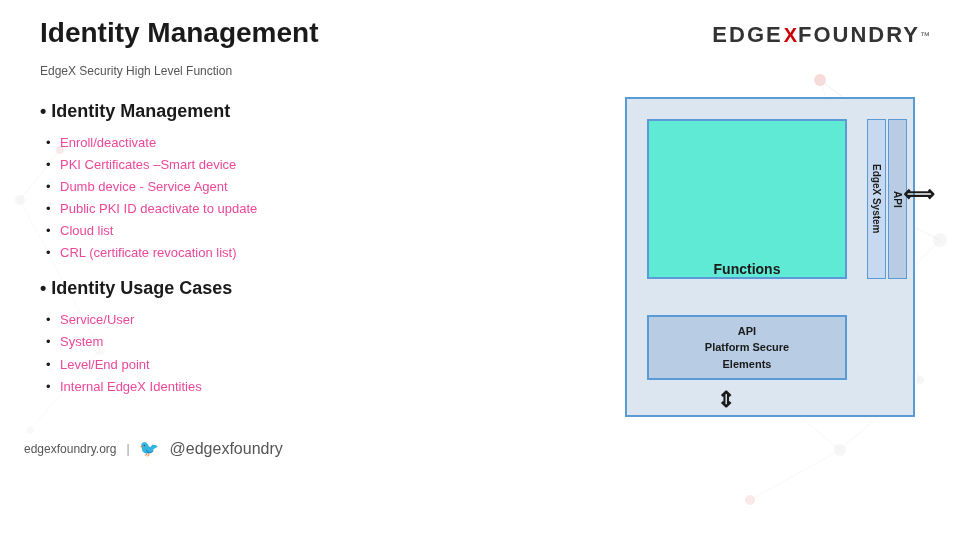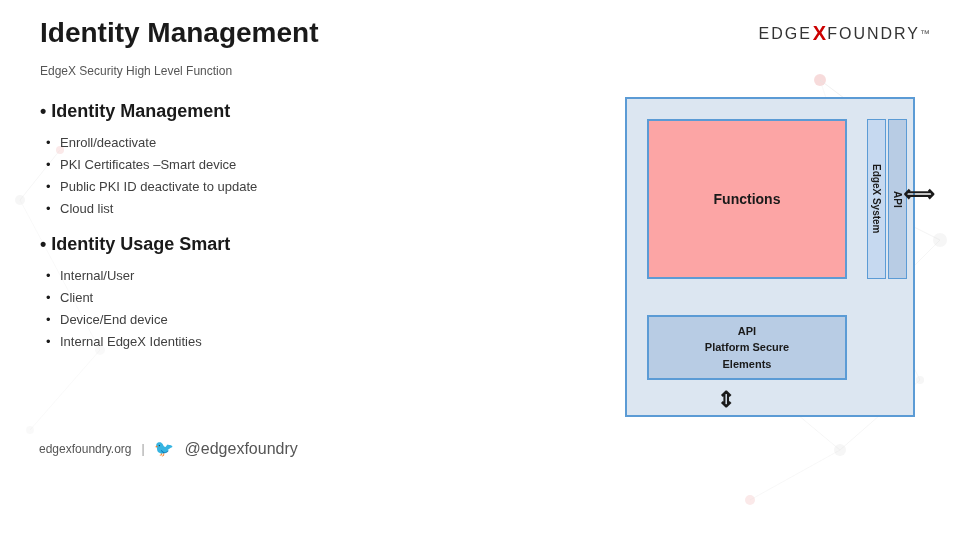--- a/index.html
+++ b/index.html
@@ -46,22 +46,22 @@
     }
 
     .logo-area {
       display: flex;
       align-items: center;
       gap: 0;
       margin-top: 4px;
     }
 
     .logo-text {
-      font-size: 16px;
-      font-weight: 400;
+      font-size: 22px;
+      font-weight: 700;
       letter-spacing: 2px;
       color: #333;
     }
 
     .logo-x {
       color: #cc0000;
       font-size: 20px;
       font-weight: 900;
       margin: 0 1px;
     }
@@ -90,21 +90,21 @@
       margin-top: 8px;
     }
 
     .bullet-list {
       list-style: none;
       padding-left: 20px;
     }
 
     .bullet-list li {
       font-size: 13px;
-      color: #404040;
+      color: #ec4899;
       line-height: 1.7;
       position: relative;
     }
 
     .bullet-list li::before {
       content: '•';
       position: absolute;
       left: -14px;
       color: #1a1a1a;
     }
@@ -122,27 +122,27 @@
       height: 320px;
       border: 2px solid #5b9bd5;
       background: #dce6f1;
       position: relative;
       padding: 10px;
     }
 
     .inner-box {
       width: 200px;
       height: 160px;
-      background: #fca5a5;
+      background: #5eead4;
       border: 2px solid #5b9bd5;
       position: absolute;
       top: 20px;
       left: 20px;
       display: flex;
-      align-items: center;
+      align-items: flex-end;
       justify-content: center;
     }
 
     .functions-label {
       font-size: 14px;
       font-weight: 700;
       color: #1a1a1a;
     }
 
     .side-label-container {
@@ -217,21 +217,21 @@
       font-size: 22px;
       color: #1a1a1a;
       font-weight: 900;
     }
 
     
     .footer {
       display: flex;
       align-items: center;
       gap: 10px;
-      padding: 8px 40px 10px 39px;
+      padding: 8px 40px 10px 24px;
     }
 
     .footer-link {
       font-size: 12px;
       color: #555;
       text-decoration: none;
     }
 
     .footer-divider {
       color: #999;
@@ -307,29 +307,31 @@
   </div>
 
   <div class="main-content">
 
     <div class="left-panel">
 
       <div class="section-heading">• Identity Management</div>
       <ul class="bullet-list">
         <li>Enroll/deactivate</li>
         <li>PKI Certificates –Smart device</li>
+        <li>Dumb device - Service Agent</li>
         <li>Public PKI ID deactivate to update</li>
         <li>Cloud list</li>
+        <li>CRL (certificate revocation list)</li>
       </ul>
 
-      <div class="section-heading">• Identity Usage Smart</div>
+      <div class="section-heading">• Identity Usage Cases</div>
       <ul class="bullet-list">
-        <li>Internal/User</li>
-        <li>Client</li>
-        <li>Device/End device</li>
+        <li>Service/User</li>
+        <li>System</li>
+        <li>Level/End point</li>
         <li>Internal EdgeX Identities</li>
       </ul>
     </div>
 
     <div class="right-panel">
       <div class="diagram-container">
 
         <div class="inner-box">
           <span class="functions-label">Functions</span>
         </div>

